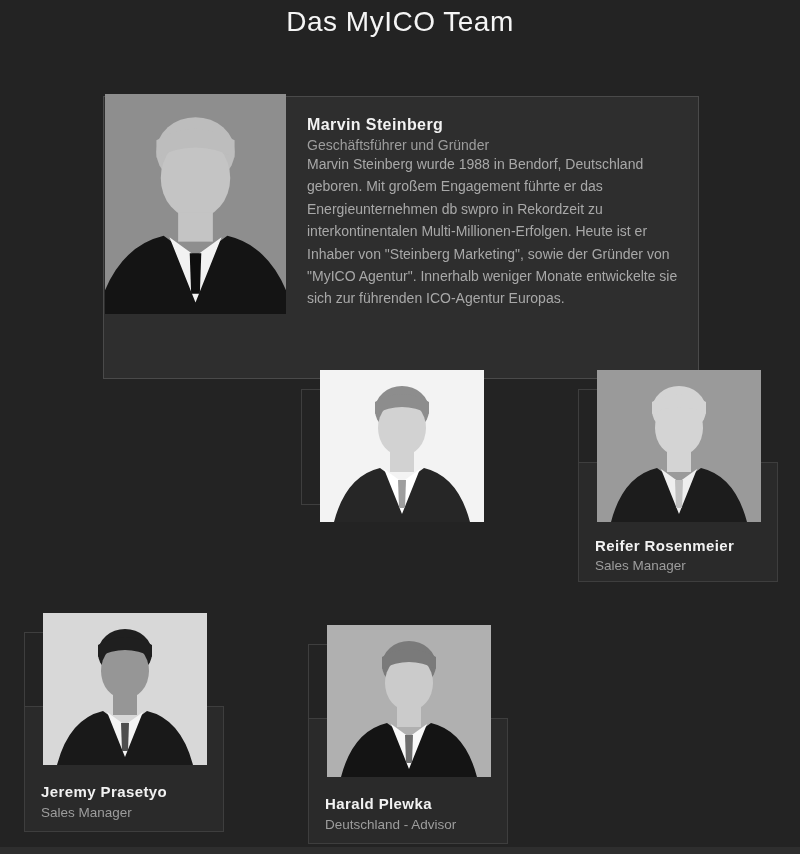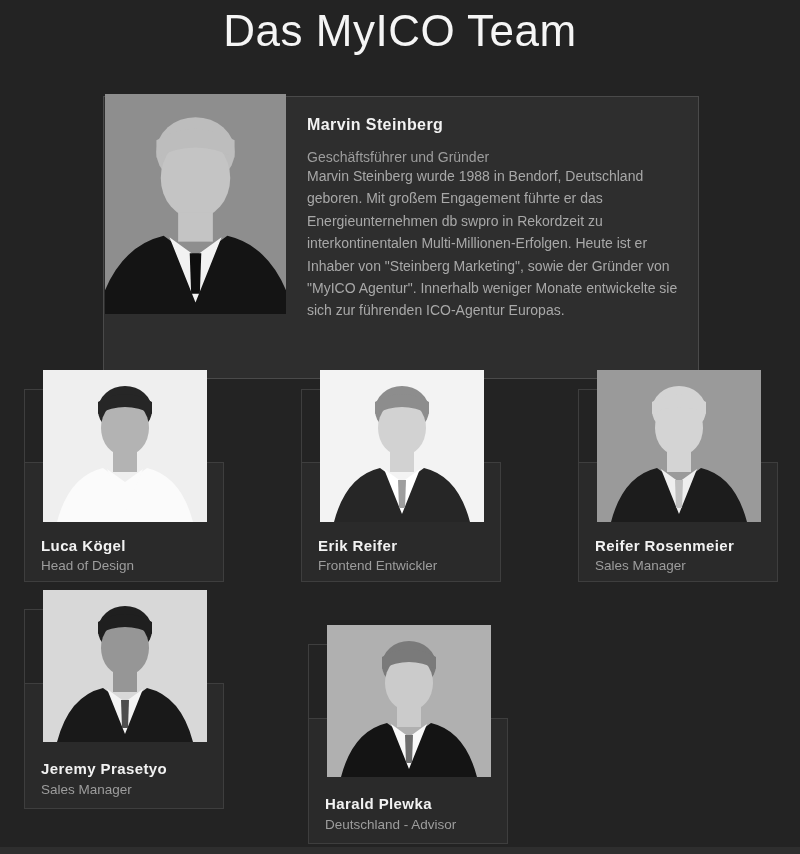--- a/index.html
+++ b/index.html
@@ -20,21 +20,21 @@
     position:relative;
     width:800px; height:854px;
     margin:0 auto;
     background:var(--bg);
     overflow:hidden;
     font-family:"Liberation Sans", sans-serif;
   }
   .title {
     position:absolute; left:0; top:6px; width:100%;
     text-align:center;
-    font-size:44px; font-weight:400; letter-spacing:0.5px;
+    font-size:28px; font-weight:400; letter-spacing:0.5px;
     color:var(--heading);
   }
   
   .featured {
     position:absolute; left:103px; top:96px;
     width:596px; height:283px;
     background:var(--card-bg);
     border:1px solid var(--card-border);
   }
   .featured-photo {
@@ -44,34 +44,34 @@
   }
   .featured-text {
     position:absolute; left:203px; top:0; width:382px;
   }
   .featured-name {
     margin-top:19px;
     font-size:16px; font-weight:700; letter-spacing:0.4px;
     color:var(--name-color);
   }
   .featured-role {
-    margin-top:15px;
+    margin-top:3px;
     font-size:14px; color:var(--muted);
   }
   .featured-bio {
     width:375px;
     font-size:14px; line-height:22.4px;
     color:var(--bio-color);
   }
   
   .member-card { position:absolute; width:240px; height:220px; }
   .card-1 { left:24px;  top:370px; }
   .card-2 { left:301px; top:370px; }
   .card-3 { left:578px; top:370px; }
-  .card-4 { left:24px;  top:590px; }
+  .card-4 { left:24px;  top:613px; }
   .card-5 { left:308px; top:625px; }
   .deco-rect {
     position:absolute; left:0; top:19px;
     width:172px; height:116px;
     border:1px solid var(--panel-border);
     background:transparent;
   }
   .member-panel {
     position:absolute; left:0; top:92px;
     width:200px; height:120px;
@@ -140,39 +140,23 @@
         <use href="#person-silhouette"></use>
       </svg>
     </div>
     <div class="featured-text">
       <h2 class="featured-name">Marvin Steinberg</h2>
       <div class="featured-role">Geschäftsführer und Gründer</div>
       <p class="featured-bio">Marvin Steinberg wurde 1988 in Bendorf, Deutschland geboren. Mit großem Engagement führte er das Energieunternehmen db swpro in Rekordzeit zu interkontinentalen Multi-Millionen-Erfolgen. Heute ist er Inhaber von "Steinberg Marketing", sowie der Gründer von "MyICO Agentur". Innerhalb weniger Monate entwickelte sie sich zur führenden ICO-Agentur Europas.</p>
     </div>
   </section>
 
-  <div class="member-card card-1 row1">
-    <div class="deco-rect"></div>
-    <div class="member-panel">
-      <div class="member-name">Luca Kögel</div>
-      <div class="member-role">Head of Design</div>
-    </div>
-    <div class="member-photo photo--luca">
-      <svg viewBox="0 0 164 152" role="img">
-          <use href="#person-silhouette"></use>
-        </svg>
-    </div>
-  </div>
 
   <div class="member-card card-2 row1">
     <div class="deco-rect"></div>
-    <div class="member-panel">
-      <div class="member-name">Erik Reifer</div>
-      <div class="member-role">Frontend Entwickler</div>
-    </div>
     <div class="member-photo photo--erik">
       <svg viewBox="0 0 164 152" role="img">
           <use href="#person-silhouette"></use>
         </svg>
     </div>
   </div>
 
   <div class="member-card card-3 row1">
     <div class="deco-rect"></div>
     <div class="member-panel">

